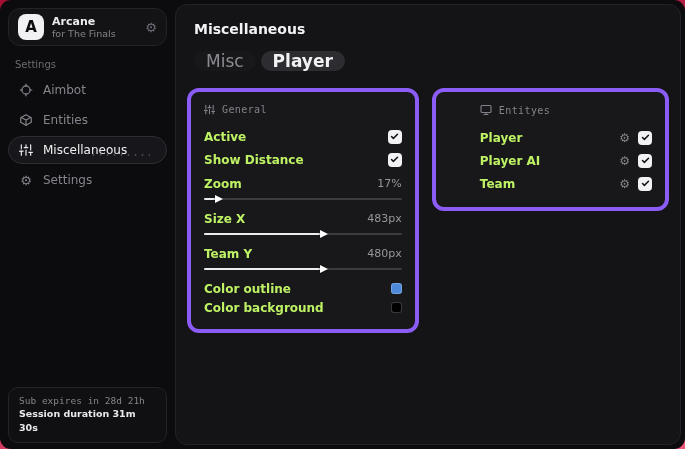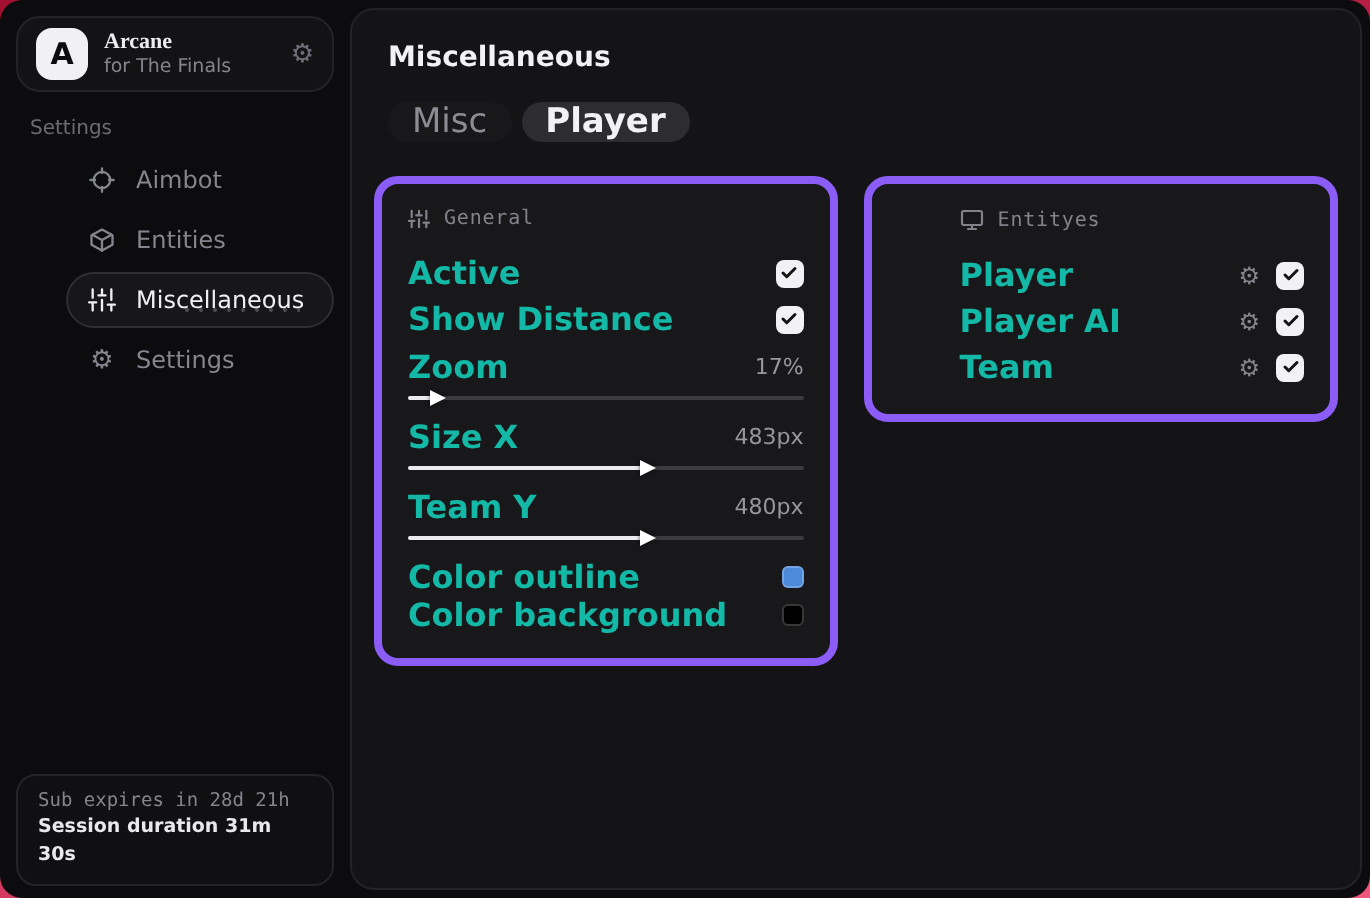--- a/index.html
+++ b/index.html
@@ -20,27 +20,27 @@
   .brand-card {
     margin: 8px; height: 38px; display: flex; align-items: center; gap: 8px;
     padding: 0 9px; background: #131316; border: 1px solid #242428; border-radius: 12px;
   }
   .brand-logo {
     width: 26px; height: 26px; flex: 0 0 auto; background: #f1f1f3; border-radius: 8px;
     color: #0b0b0d; font-weight: bold; font-size: 15px;
     display: flex; align-items: center; justify-content: center;
   }
   .brand-text { display: flex; flex-direction: column; line-height: 1.2; }
-  .brand-title { font-size: 11px; font-weight: bold; color: #ededf0; font-family: Liberation Serif, serif; }
+  .brand-title { font-size: 11px; font-weight: bold; color: #ededf0; }
   .brand-subtitle { font-size: 9.5px; color: #84848b; }
   .brand-action { margin-left: auto; color: #6e6e76; font-size: 13px; line-height: 1; cursor: pointer; }
 
   .category-label { margin: 13px 0 6px 15px; font-size: 10px; color: #6b6b72; }
 
-  .nav { display: flex; flex-direction: column; gap: 2px; padding-left: 25px; }
+  .nav { display: flex; flex-direction: column; gap: 2px; }
   .nav-item {
     display: flex; align-items: center; gap: 10px; height: 28px;
     margin: 0 8px; padding: 0 10px; border-radius: 999px; border: 1px solid transparent;
     color: #85858d; font-size: 12px; font-weight: 500; cursor: pointer; position: relative;
   }
   .nav-item .nav-icon { display: flex; width: 14px; justify-content: center; color: inherit; }
   .nav-item.selected { color: #f0f0f3; background: #17171b; border-color: #2d2d33; }
   .nav-item.selected::after {
     content: ""; position: absolute; right: 16px; bottom: 5px; width: 60px; height: 6px;
     background-image: radial-gradient(rgba(255,255,255,.22) 1px, transparent 1.2px);
@@ -77,21 +77,21 @@
   .panel-general { width: 235px; }
   .panel-entities { width: 240px; padding-left: 44px; }
   .panel-header {
     display: flex; align-items: center; gap: 7px; margin: 2px 0 10px;
     color: #82828a; font-family: "DejaVu Sans Mono", "Liberation Mono", monospace;
     font-size: 10px; letter-spacing: .4px;
   }
   .panel-header .ph-icon { display: flex; color: #82828a; }
 
   .row { display: flex; align-items: center; justify-content: space-between; }
-  .row-label { font-size: 16px; font-weight: 600; color: #14b8a6; }
+  .row-label { font-size: 12px; font-weight: 600; color: #bef264; }
   .toggle-row { height: 23px; }
   .color-row { height: 19px; }
   .entity-row { height: 23px; }
 
   .checkbox {
     width: 14px; height: 14px; background: #f2f2f4; border-radius: 4px;
     display: flex; align-items: center; justify-content: center; cursor: pointer; flex: 0 0 auto;
   }
 
   .slider-group { margin: 3px 0 5px; }

